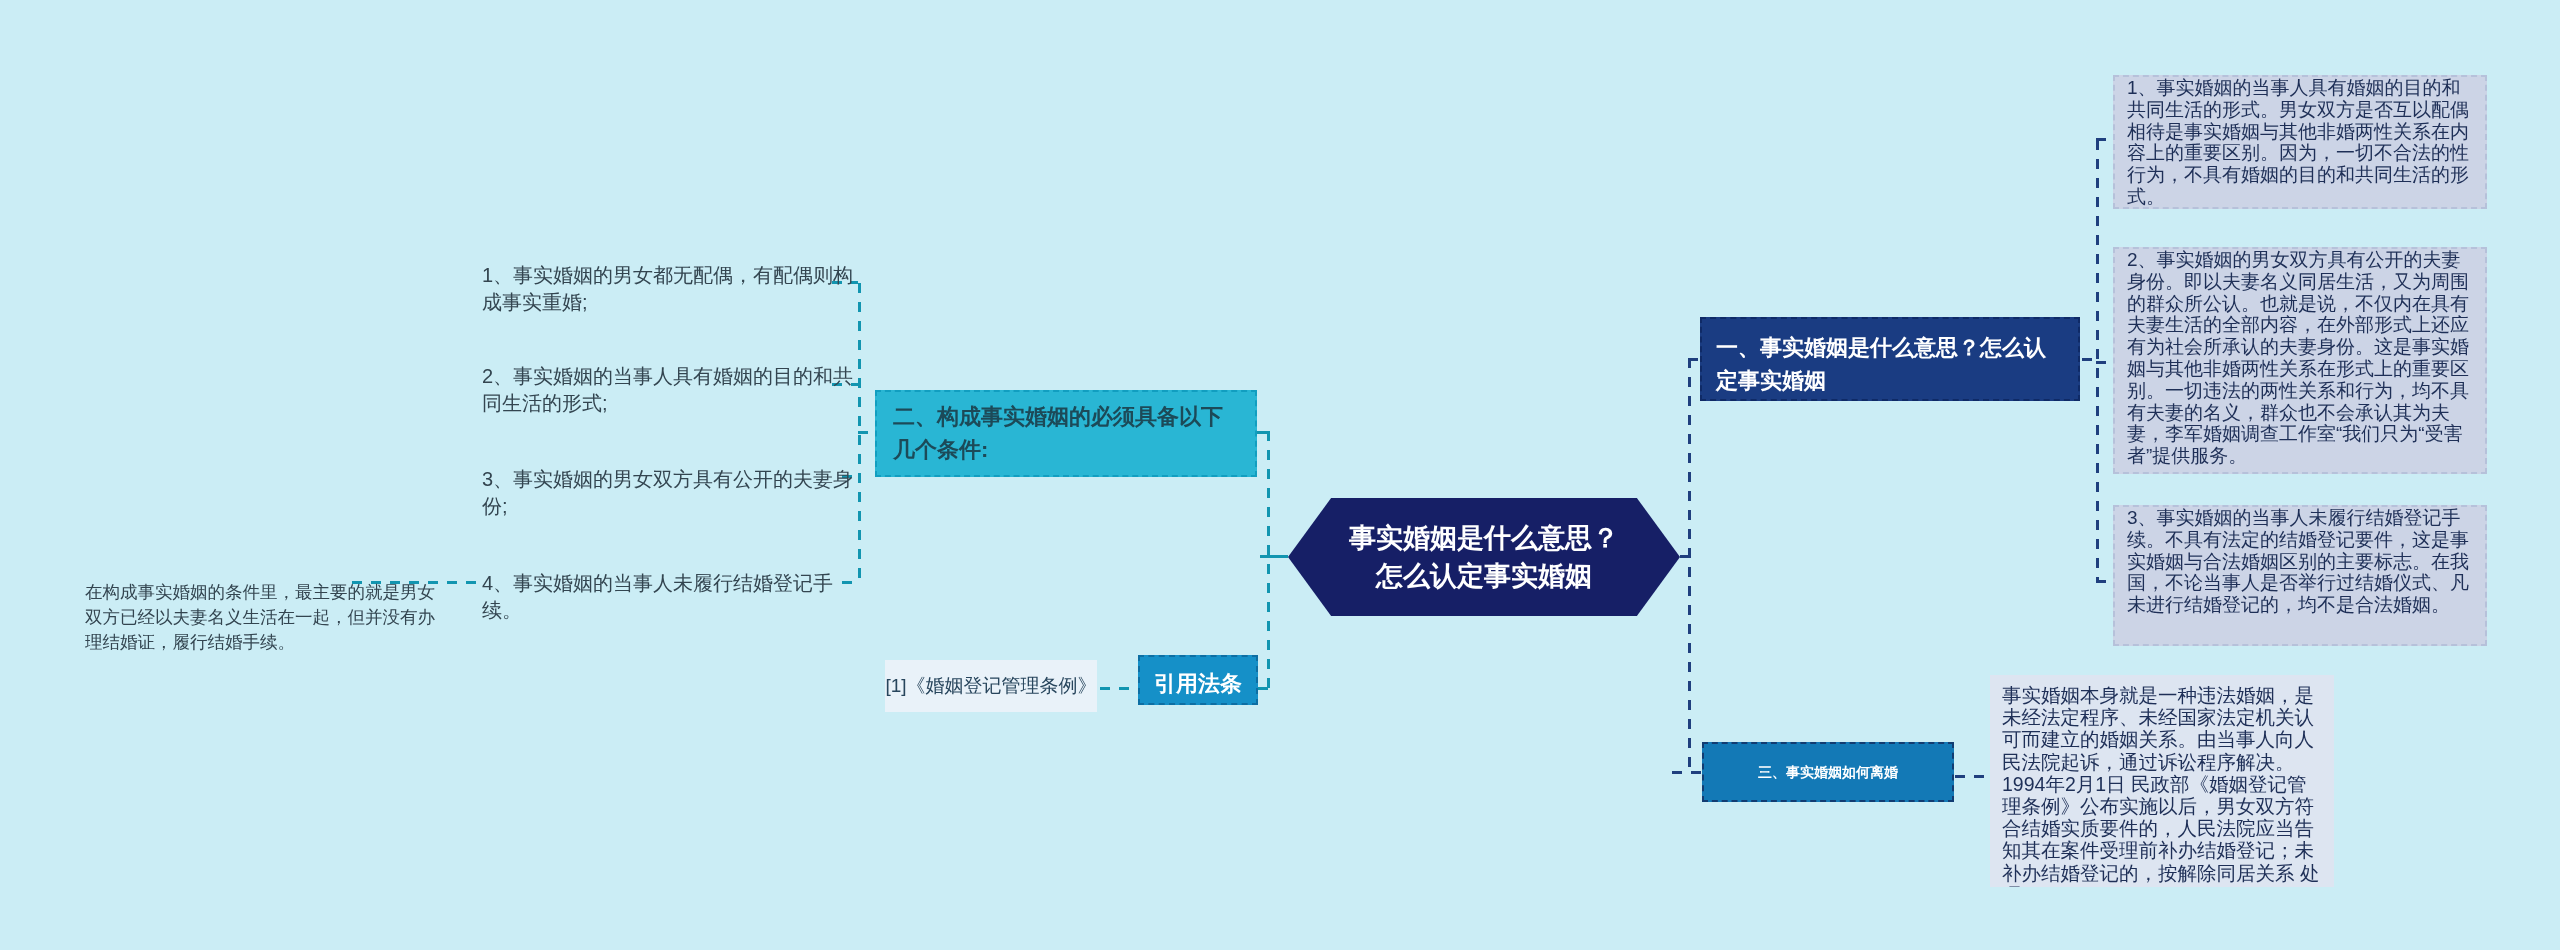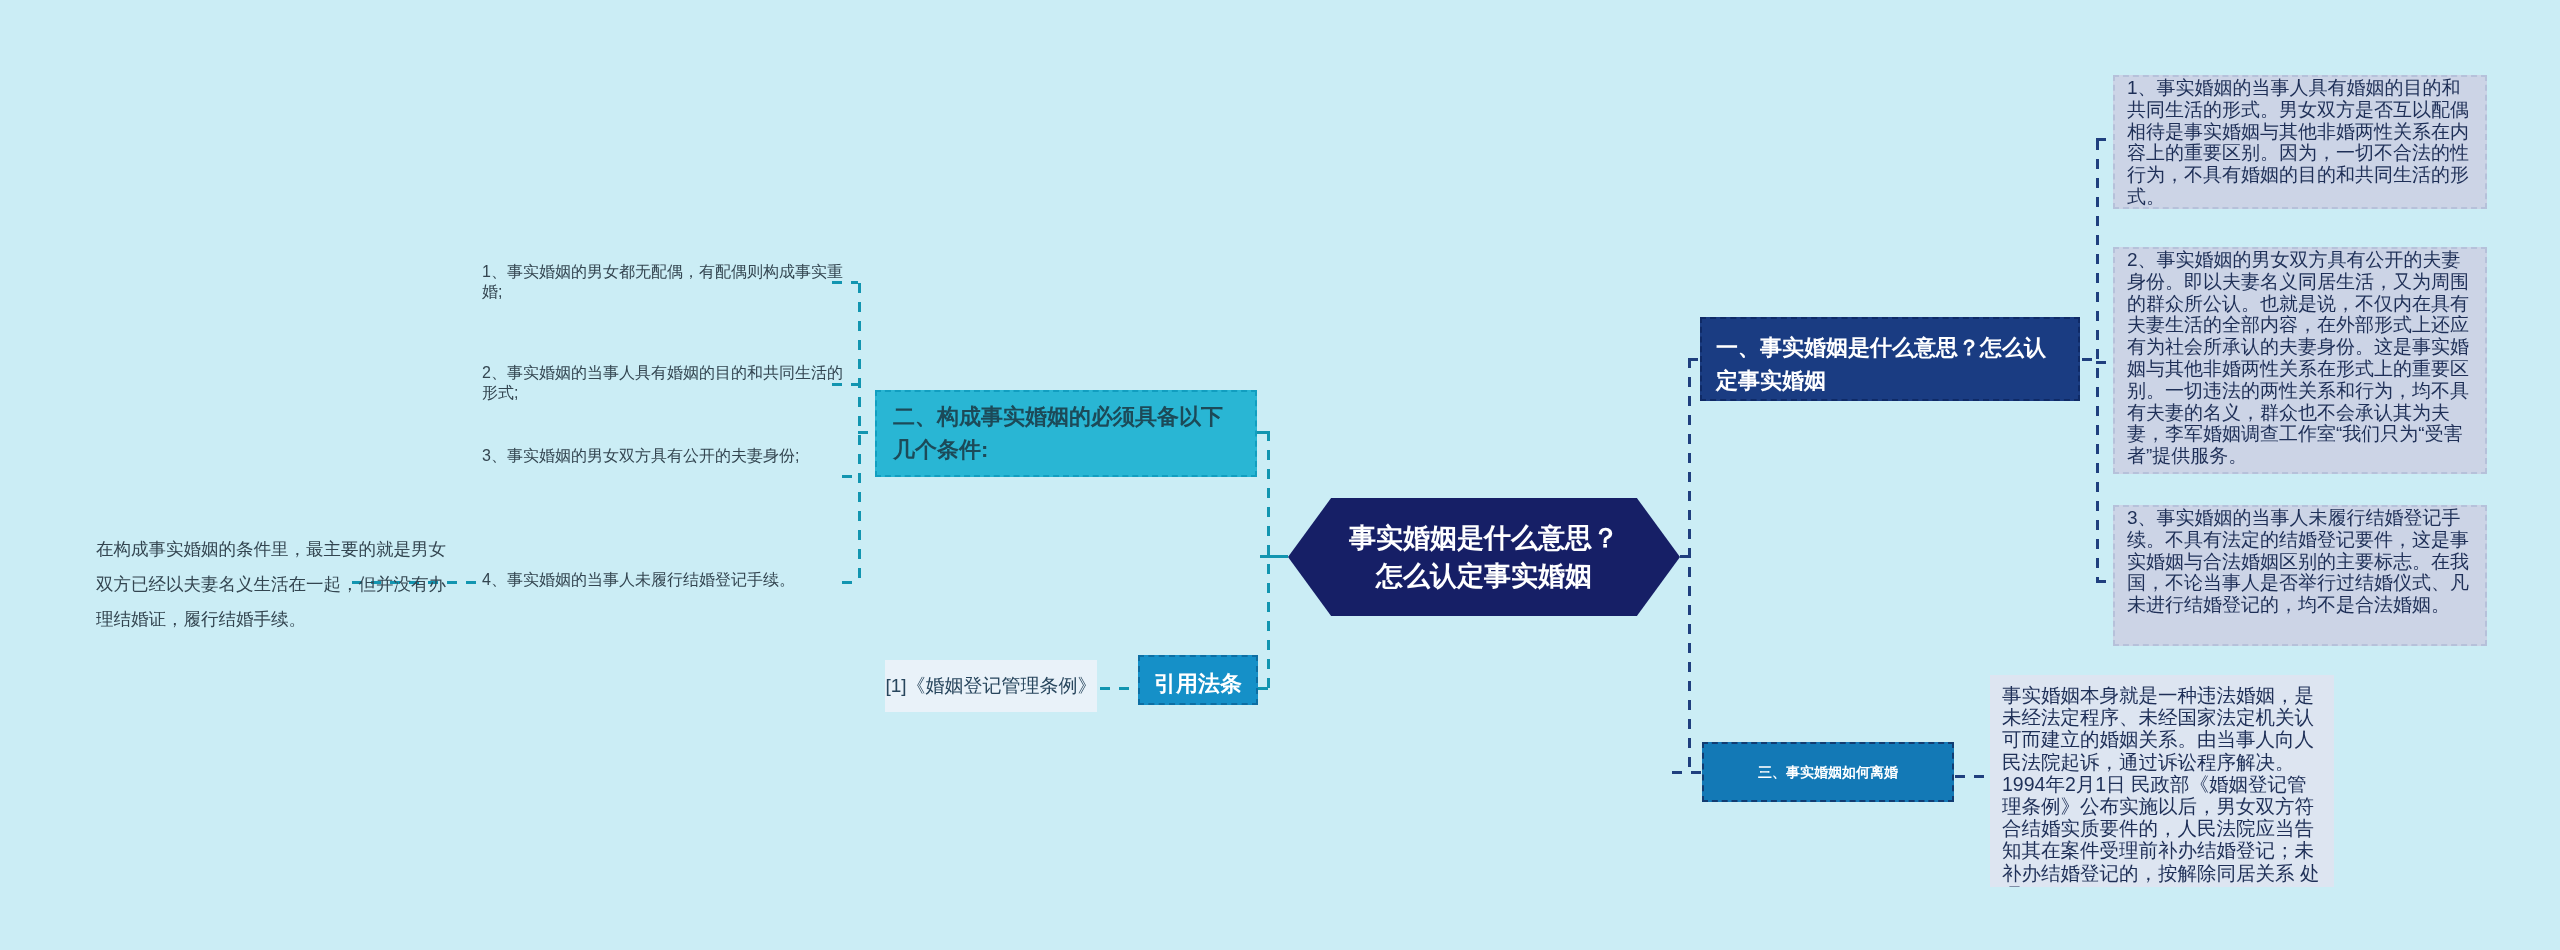--- a/index.html
+++ b/index.html
@@ -46,26 +46,26 @@
     font-size:22px;font-weight:bold;line-height:54px;text-align:center;
   }
   .ref-box{
     left:885px;top:660px;width:212px;height:52px;
     background:#e9f2f9;color:#27455c;
     font-size:19px;line-height:52px;text-align:center;
   }
 
   
   .leaf{position:absolute;box-sizing:border-box;color:#334550;}
-  .item{left:482px;width:376px;font-size:16px;line-height:20px;}
+  .item{left:482px;width:376px;font-size:20px;line-height:27px;}
   .item1{top:262px;}
   .item2{top:363px;}
-  .item3{top:446px;}
+  .item3{top:466px;}
   .item4{top:570px;}
-  .note-left{left:85px;top:532px;width:360px;font-size:17.5px;line-height:35px;margin-left:11px;}
+  .note-left{left:85px;top:580px;width:360px;font-size:17.5px;line-height:25px;}
   .panel{
     position:absolute;left:2113px;width:374px;box-sizing:border-box;
     background:#ccd4e6;border:2px dashed #b6c1da;color:#1e2f57;
     font-size:19px;line-height:21.8px;padding:0 12px;overflow:hidden;
   }
   .panel1{top:75px;height:134px;}
   .panel2{top:247px;height:227px;}
   .panel3{top:505px;height:141px;}
   .q3-note{
     position:absolute;left:1990px;top:675px;width:344px;height:212px;box-sizing:border-box;

